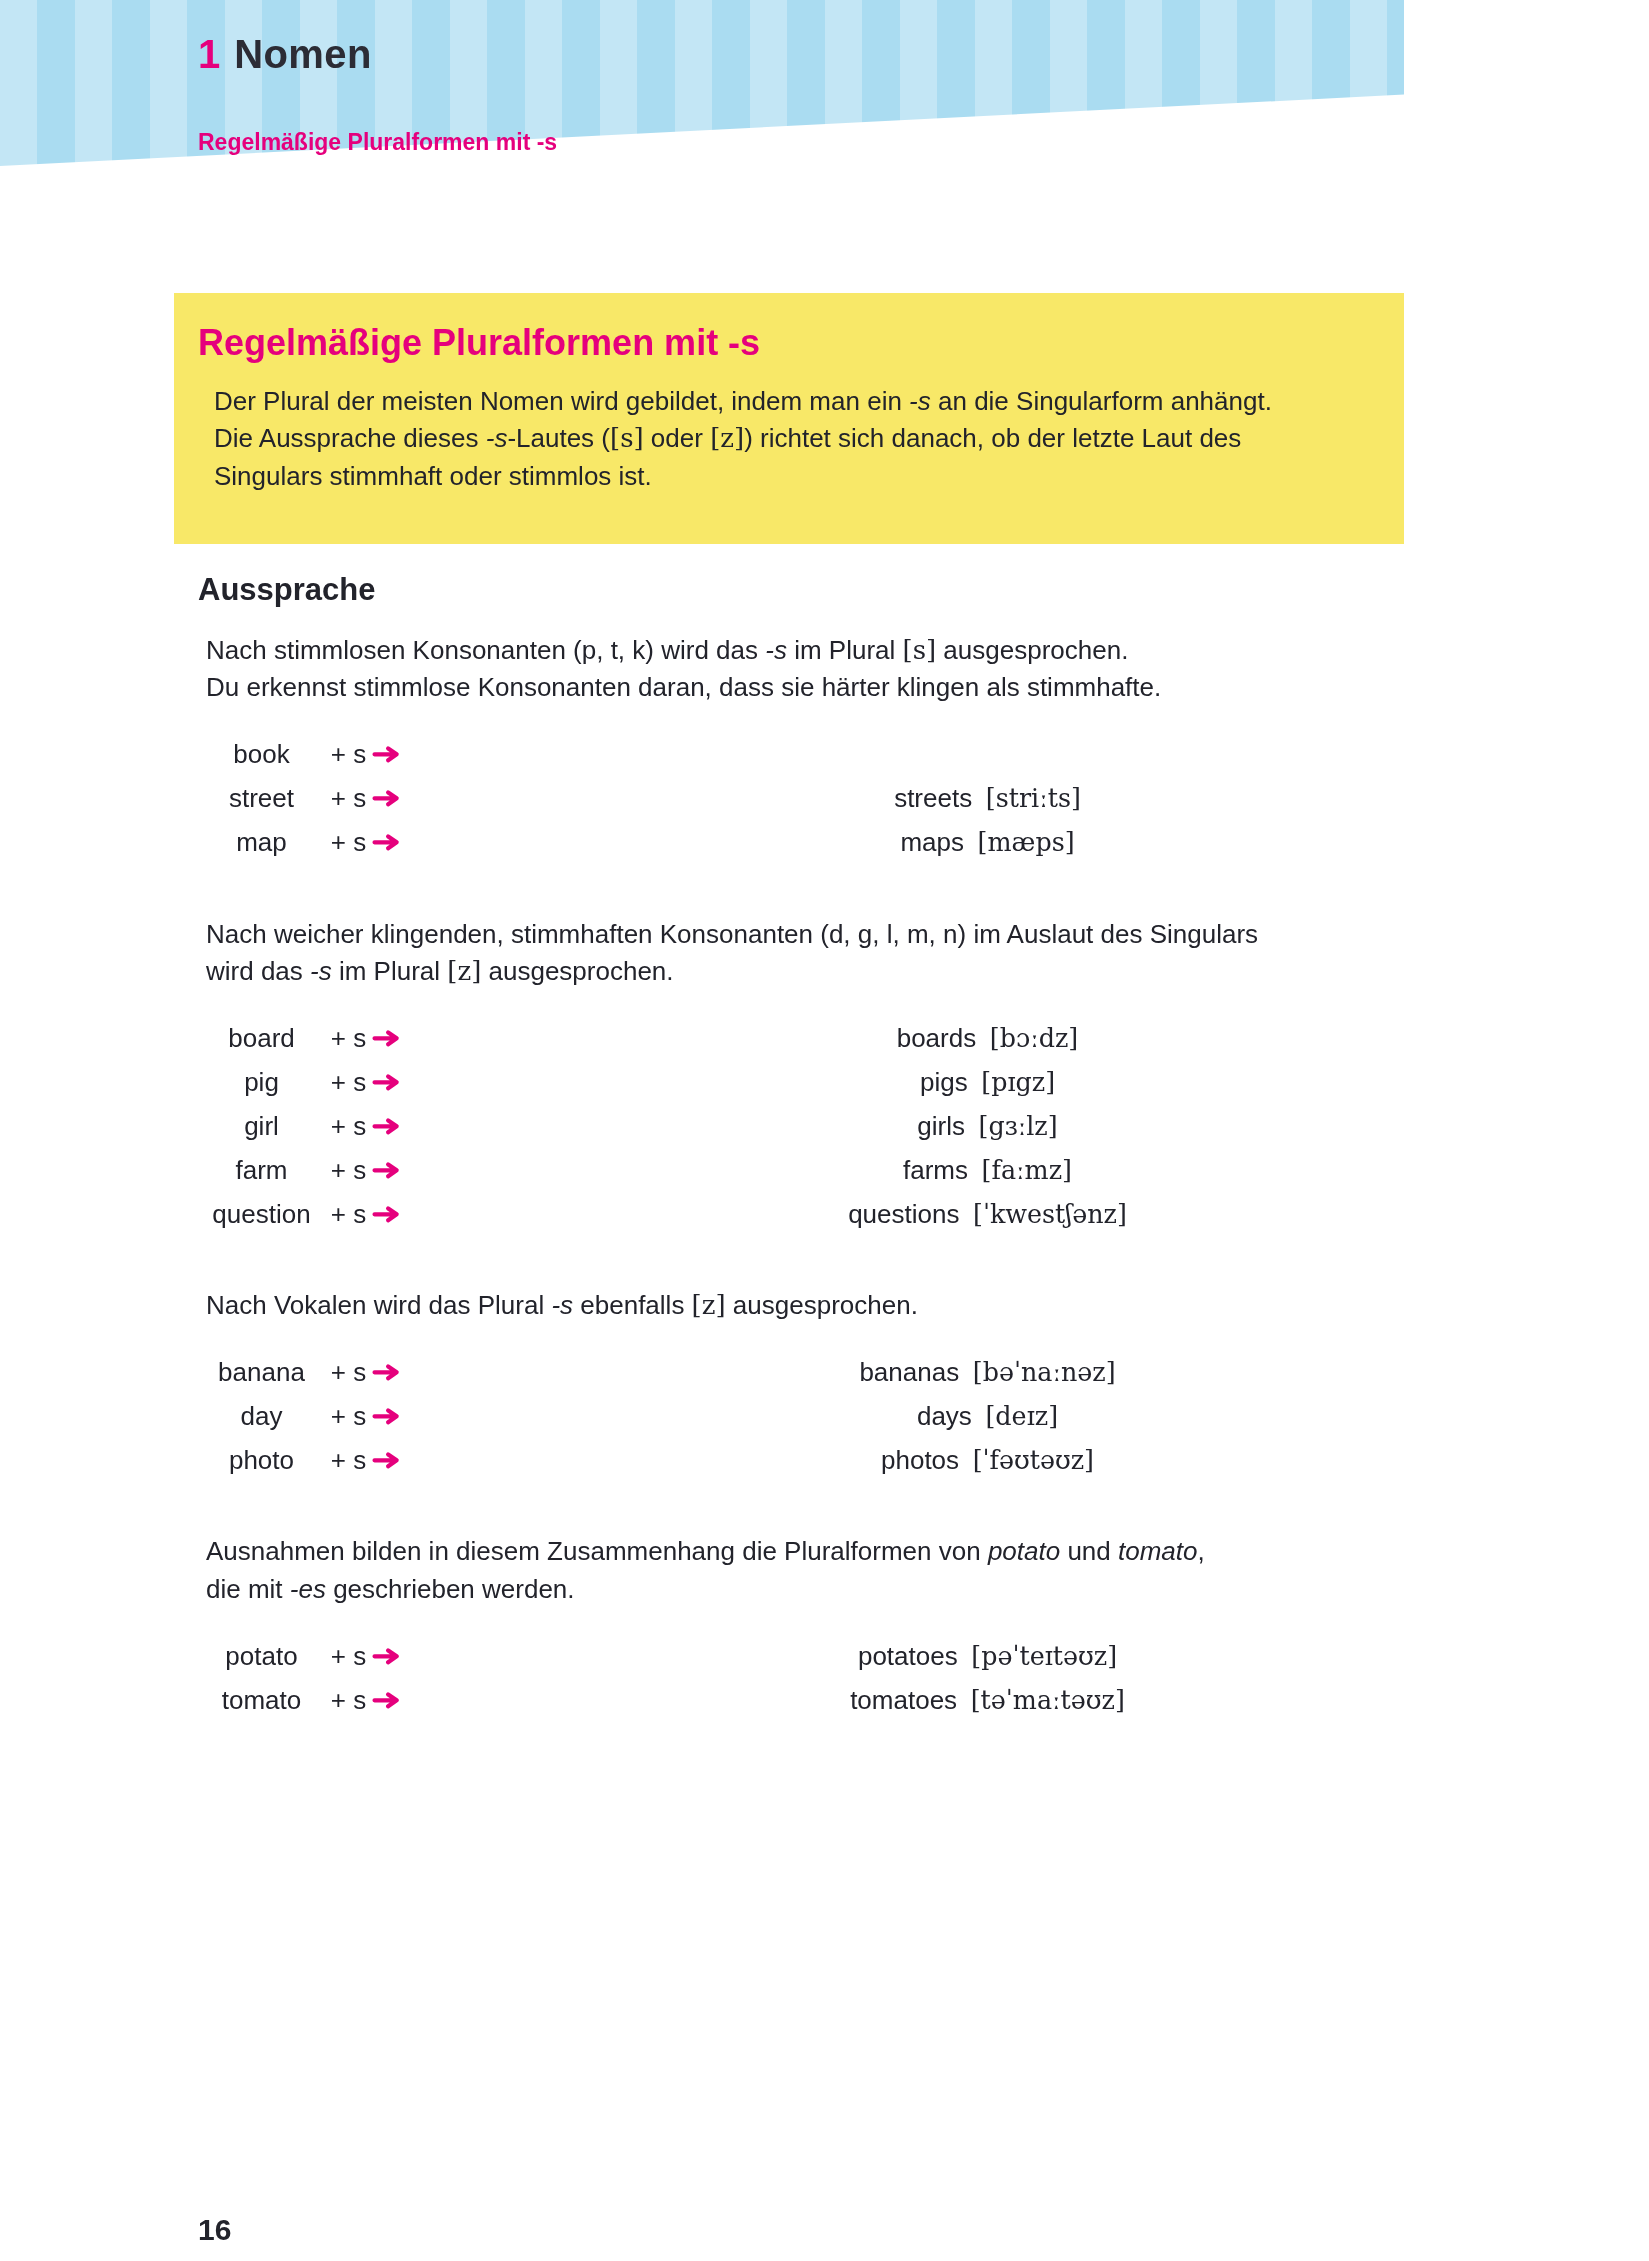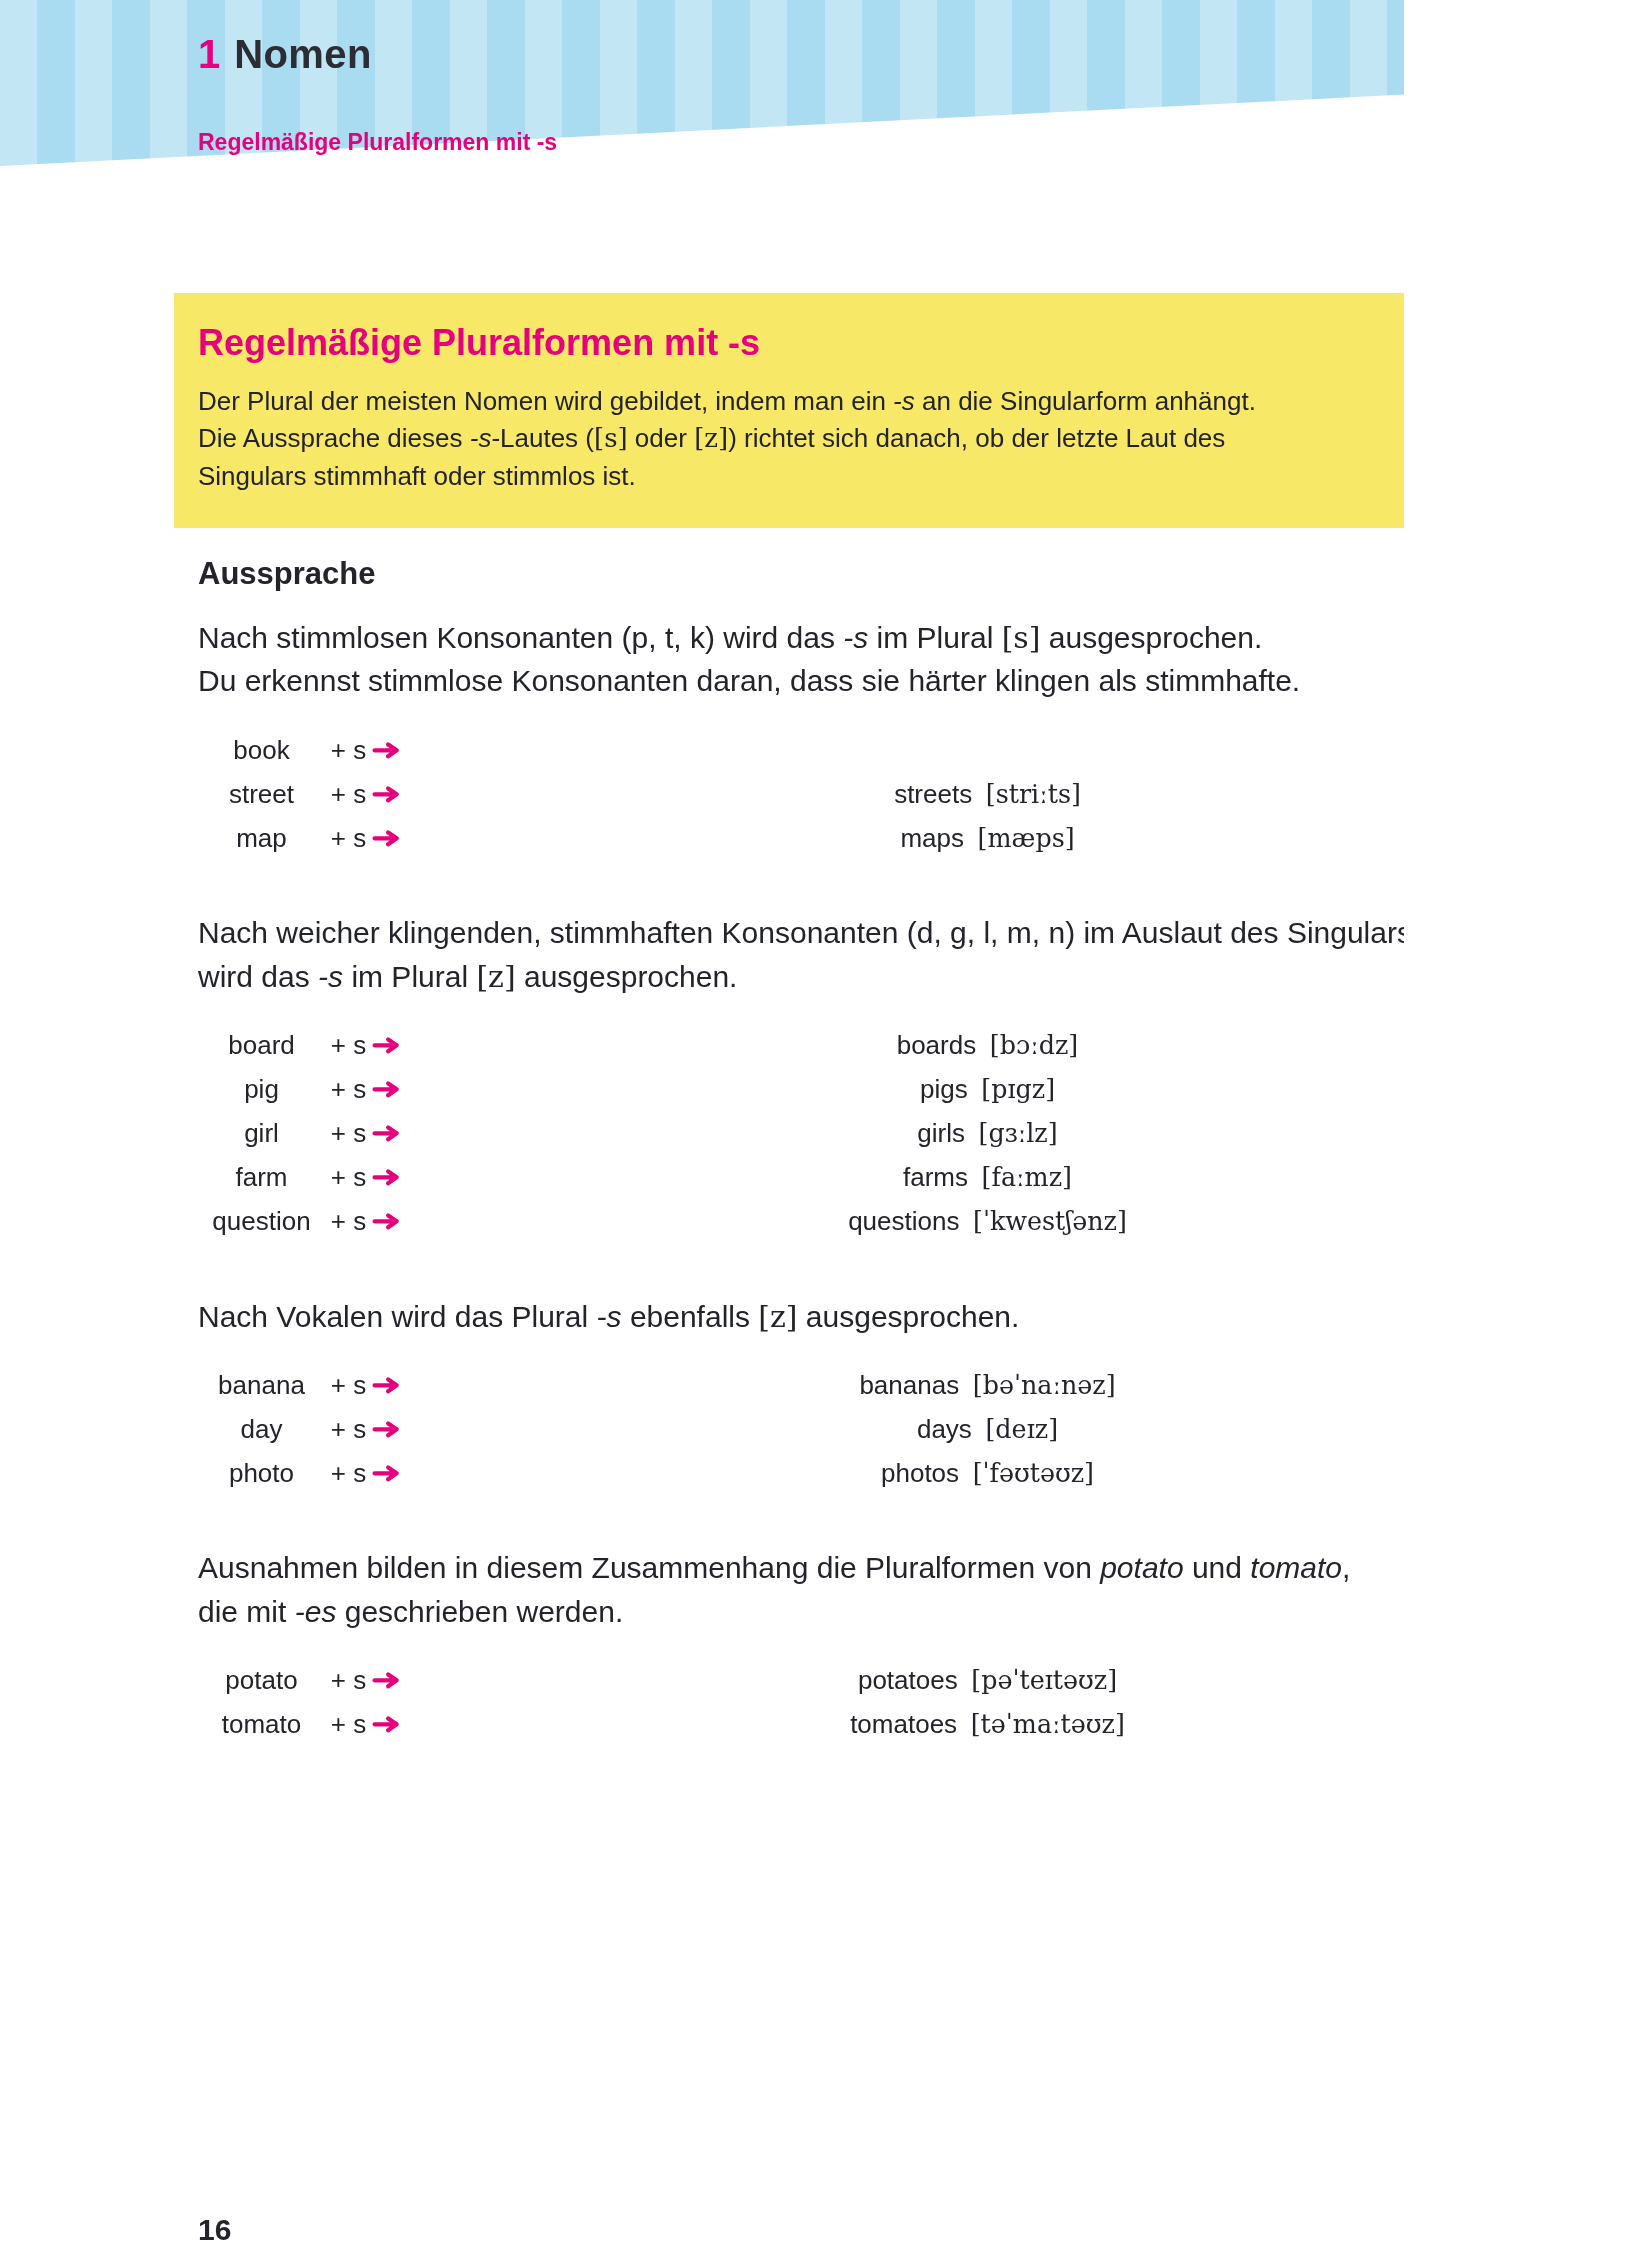--- a/index.html
+++ b/index.html
@@ -52,35 +52,35 @@
   }
   .intro-title {
     font-size: 36px;
     font-weight: bold;
     color: #e5007d;
     margin: 0 0 18.7px 0;
   }
   .intro-body {
     font-size: 26px;
     line-height: 1.45;
-    margin: 0;
+    margin: 16px;
   }
   .inner { padding-left: 24px; }
   .section-heading {
     font-size: 31px;
     font-weight: bold;
     color: #22232b;
     margin: 28px 0 0 0;
   }
   .block { margin-top: 51px; }
   .block.first { margin-top: 24px; }
   .para {
-    font-size: 30px;
+    font-size: 26px;
     line-height: 1.45;
-    margin: 0;
+    margin: 8px;
     max-width: 1272px;
   }
   .examples { margin-top: 25.4px; }
   .row {
     display: grid;
     grid-template-columns: 127px 47px 95px auto;
     align-items: center;
     height: 44px;
     font-size: 26px;
     text-align: center;

